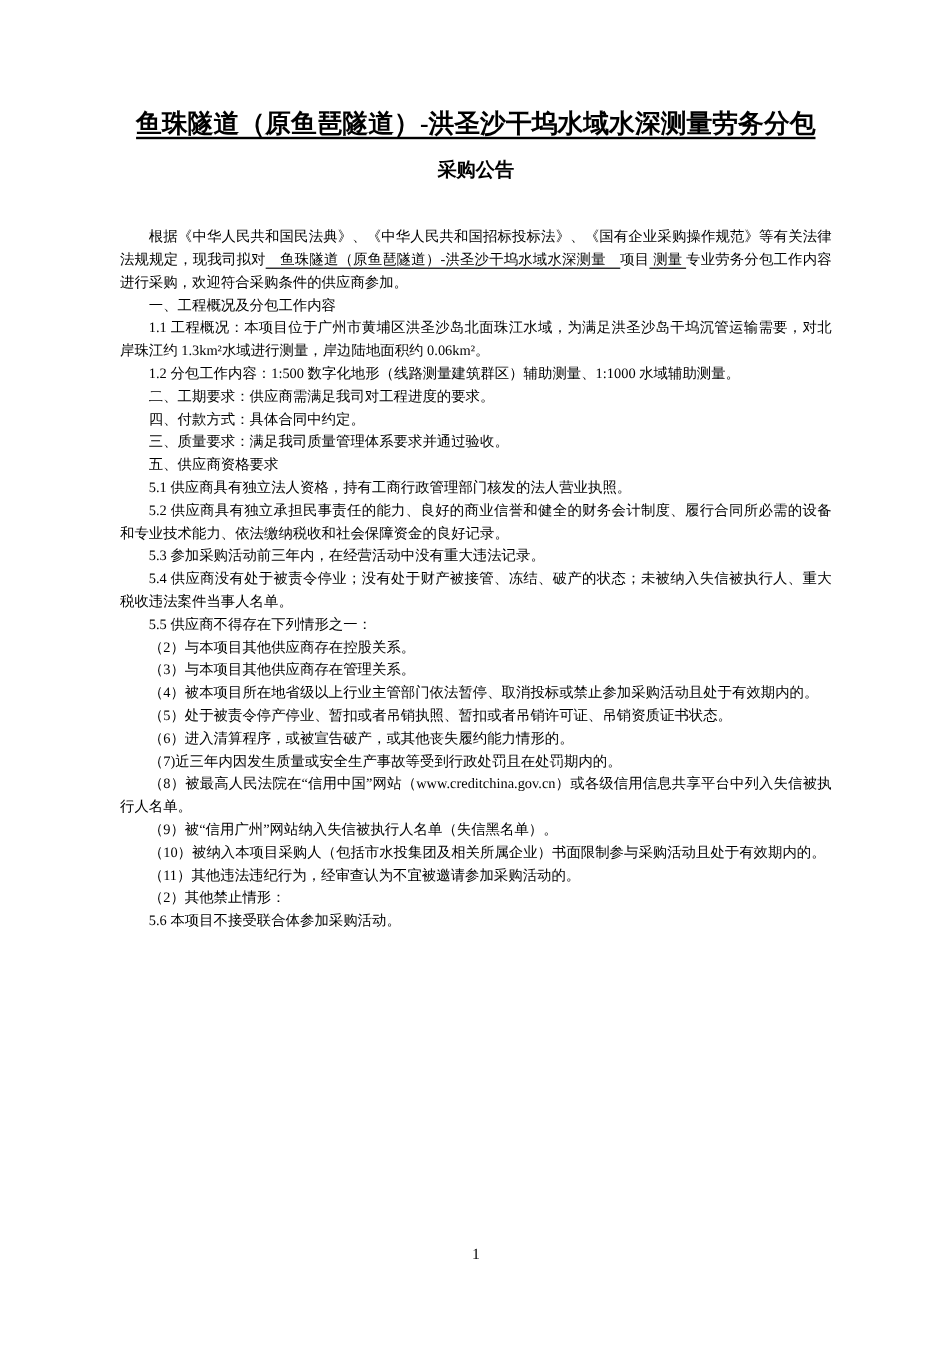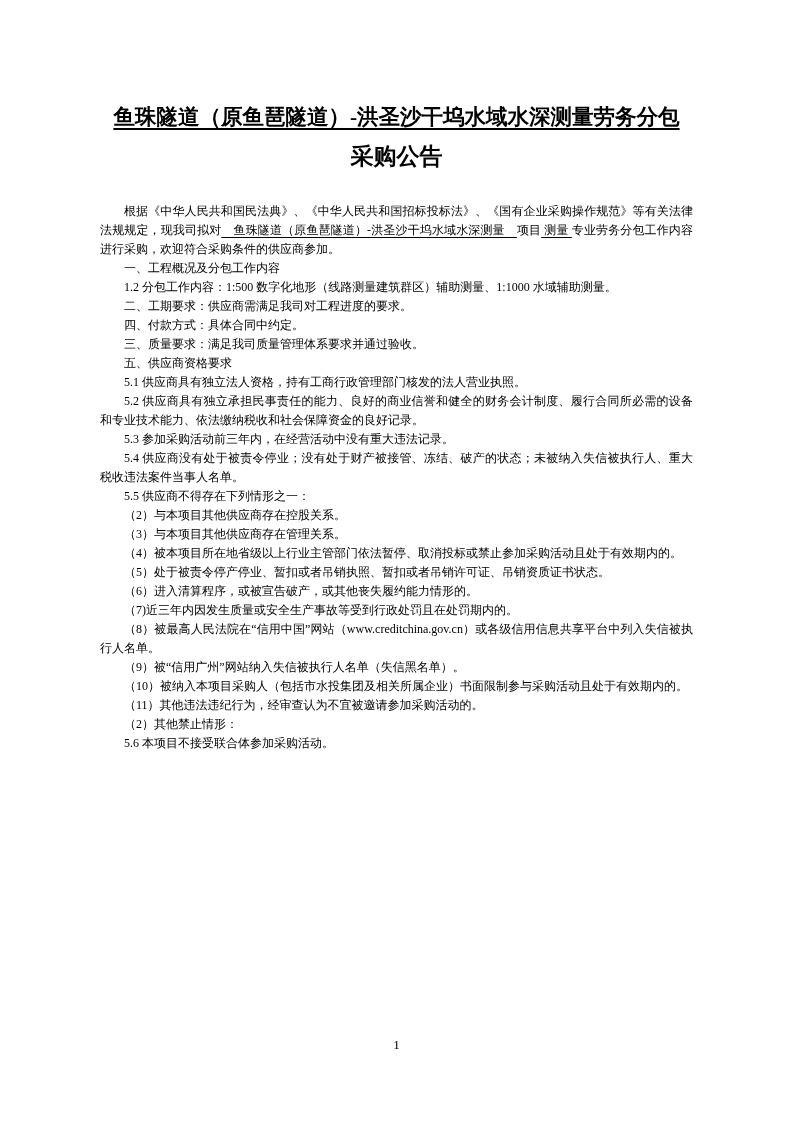--- a/index.html
+++ b/index.html
@@ -12,36 +12,36 @@
     width: 793px;
     height: 1122px;
     background: #ffffff;
     color: #000000;
     font-family: "Liberation Serif", "DejaVu Serif", serif;
     overflow: hidden;
   }
   .content {
     position: absolute;
     left: 100px;
-    top: 103px;
+    top: 89px;
     width: 593px;
   }
   .doc-title-1 {
     font-size: 21.5px;
     font-weight: bold;
     text-align: center;
     line-height: 28px;
     margin: 0;
     text-decoration: underline;
     text-underline-offset: 4px;
     text-decoration-thickness: 2px;
     white-space: nowrap;
   }
   .doc-title-2 {
-    font-size: 23px;
+    font-size: 16px;
     font-weight: bold;
     text-align: center;
     line-height: 28px;
     margin: 12px 0 6px 0;
   }
   .doc-body {
     margin-top: 31px;
     font-size: 12px;
     line-height: 19px;
   }
@@ -69,20 +69,21 @@
 </head>
 <body>
 
 <div class="page">
   <div class="content">
     <h1 class="doc-title-1">鱼珠隧道（原鱼琶隧道）-洪圣沙干坞水域水深测量劳务分包</h1>
     <h2 class="doc-title-2">采购公告</h2>
     <div class="doc-body">
         <p class="para"><span class="seg">根据《中华人民共和国民法典》、《中华人民共和国招标投标法》、《国有企业采购操作规范》等有关法律法规规定，现我司拟对</span><span class="seg u">　鱼珠隧道（原鱼琶隧道）-洪圣沙干坞水域水深测量　</span><span class="seg">项目</span><span class="seg u"> 测量 </span><span class="seg">专业劳务分包工作内容进行采购，欢迎符合采购条件的供应商参加。</span></p>
         <p class="para"><span class="seg">一、工程概况及分包工作内容</span></p>
+        <p class="para"><span class="seg">1.1 工程概况：本项目位于广州市黄埔区洪圣沙岛北面珠江水域，为满足洪圣沙岛干坞沉管运输需要，对北岸珠江约 1.3km²水域进行测量，岸边陆地面积约 0.06km²。</span></p>
         <p class="para"><span class="seg">1.2 分包工作内容：1:500 数字化地形（线路测量建筑群区）辅助测量、1:1000 水域辅助测量。</span></p>
         <p class="para"><span class="seg">二、工期要求：供应商需满足我司对工程进度的要求。</span></p>
         <p class="para"><span class="seg">四、付款方式：具体合同中约定。</span></p>
         <p class="para"><span class="seg">三、质量要求：满足我司质量管理体系要求并通过验收。</span></p>
         <p class="para"><span class="seg">五、供应商资格要求</span></p>
         <p class="para"><span class="seg">5.1 供应商具有独立法人资格，持有工商行政管理部门核发的法人营业执照。</span></p>
         <p class="para"><span class="seg">5.2 供应商具有独立承担民事责任的能力、良好的商业信誉和健全的财务会计制度、履行合同所必需的设备和专业技术能力、依法缴纳税收和社会保障资金的良好记录。</span></p>
         <p class="para"><span class="seg">5.3 参加采购活动前三年内，在经营活动中没有重大违法记录。</span></p>
         <p class="para"><span class="seg">5.4 供应商没有处于被责令停业；没有处于财产被接管、冻结、破产的状态；未被纳入失信被执行人、重大税收违法案件当事人名单。</span></p>
         <p class="para"><span class="seg">5.5 供应商不得存在下列情形之一：</span></p>

